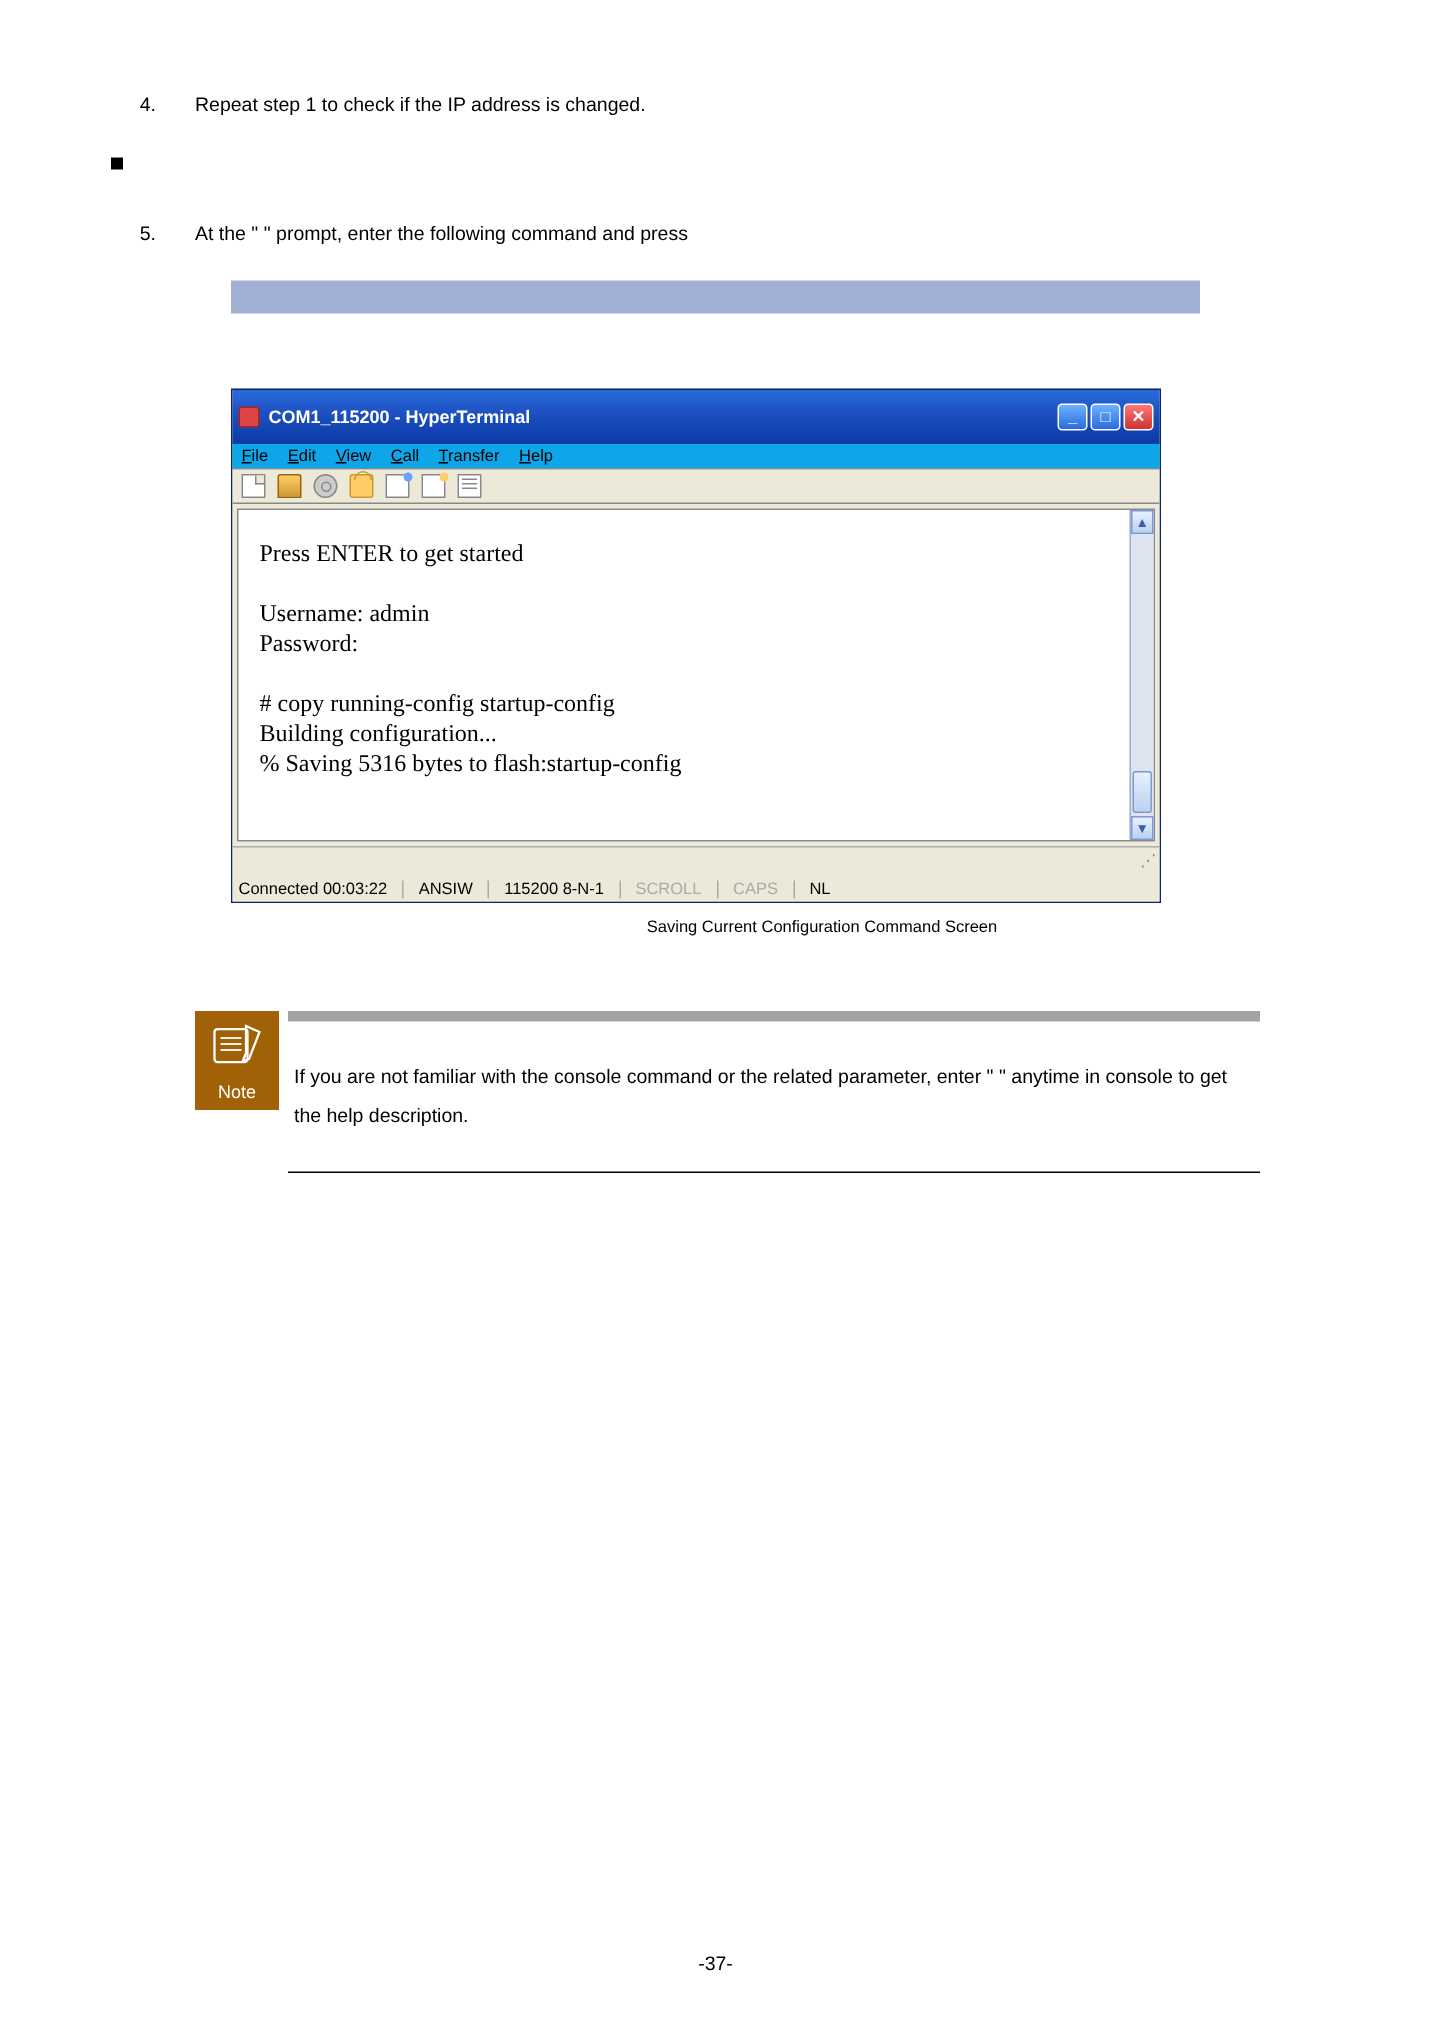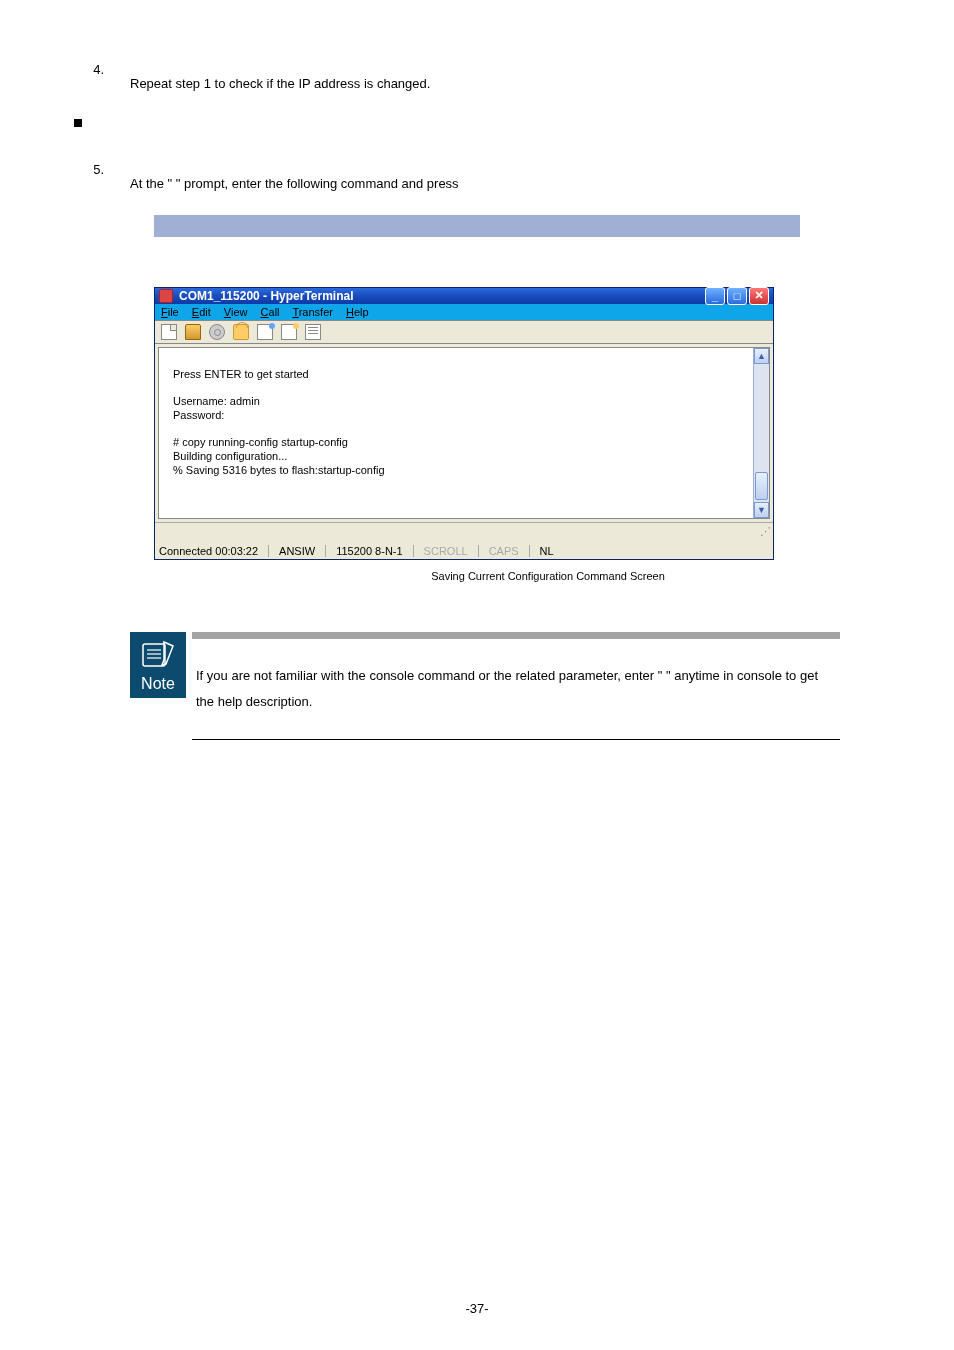--- a/index.html
+++ b/index.html
@@ -8,41 +8,41 @@
     padding: 0;
     font-family: Arial, sans-serif;
     font-size: 13px;
     color: #000;
     background: #fff;
     width: 954px;
   }
   .page { padding: 60px 70px 40px 70px; min-height: 1350px; position: relative; }
   .step-row { display: flex; margin-bottom: 20px; line-height: 1.6; }
   .step-num { width: 60px; text-align: right; padding-right: 26px; }
-  .step-txt { flex: 1; margin-top: 14px; }
+  .step-txt { flex: 1; }
   .bullet-sq { width: 8px; height: 8px; background: #000; display: inline-block; margin-left: 4px; }
   .cmd-bar {
     margin-left: 84px;
     height: 22px;
     background: #a0b0d5;
     margin-top: 8px;
     margin-bottom: 50px;
     width: 646px;
   }
   
   .ht-wrap { margin-left: 84px; width: 620px; position: relative; }
   .ht-window {
     border: 1px solid #0a246a;
     background: #ece9d8;
     position: relative;
   }
   .ht-titlebar {
     background: linear-gradient(to bottom, #2a6bdd 0%, #1c4fbf 45%, #0a3aa8 100%);
     color: #fff;
-    height: 16px;
+    height: 36px;
     display: flex;
     align-items: center;
     padding: 4px 4px;
     font-weight: bold;
     font-size: 12px;
   }
   .ht-titlebar .ticon {
     width: 14px; height: 14px; background: #d44; margin-right: 6px;
     border: 1px solid #a22; border-radius: 2px;
   }
@@ -85,22 +85,22 @@
     padding:3px; background:#ece9d8;
   }
   .ht-body {
     background:#fff;
     border:1px solid #888;
     position:relative;
     display:flex;
   }
   .ht-text {
     flex:1;
-    font-family: Liberation Sans, sans-serif;
-    font-size: 11px;
+    font-family: Liberation Serif, serif;
+    font-size: 16px;
     padding: 20px 14px 40px 14px;
     line-height: 1.25;
     white-space: pre;
     color:#000;
   }
   .ht-scroll {
     width:16px;
     background:#dde3ef;
     border-left:1px solid #9cb0d6;
     position:relative;
@@ -118,23 +118,23 @@
   }
   .ht-status .cell{border-left:1px solid #aaa;padding:0 10px;margin-top:20px;}
   .ht-status .cell:first-child{border-left:none;padding-left:0;}
   .ht-status .dim{color:#aaa;}
   .ht-status .grip{margin-left:auto;color:#888;letter-spacing:-2px;}
   .caption { text-align:center; font-size:11px; margin-top:10px; margin-bottom:50px; margin-left:84px; width:620px;}
   .para { line-height:2.2; margin-bottom:24px; }
   
   .note-row{ display:flex; align-items:flex-start; margin-left:60px; width:710px;}
   .note-icon{
-    width:56px;height:66px;background:#0c4a6e;color:#fff;
+    width:56px;height:66px;background:#a16207;color:#fff;
     display:flex;flex-direction:column;align-items:center;justify-content:flex-end;
-    font-size:16px;padding-bottom:5px;position:relative;flex-shrink:0;margin-right:6px;
+    font-size:12px;padding-bottom:5px;position:relative;flex-shrink:0;margin-right:6px;
   }
   .note-icon svg{position:absolute;top:8px;}
   .note-body{
     flex:1;border-top:7px solid #a3a3a3;border-bottom:1px solid #000;
     padding:24px 4px;line-height:2.0;font-size:13px;
   }
   .pagenum{ position:absolute; bottom:34px; left:0; right:0; text-align:center; font-size:13px;}
 </style>
 </head>
 <body>

